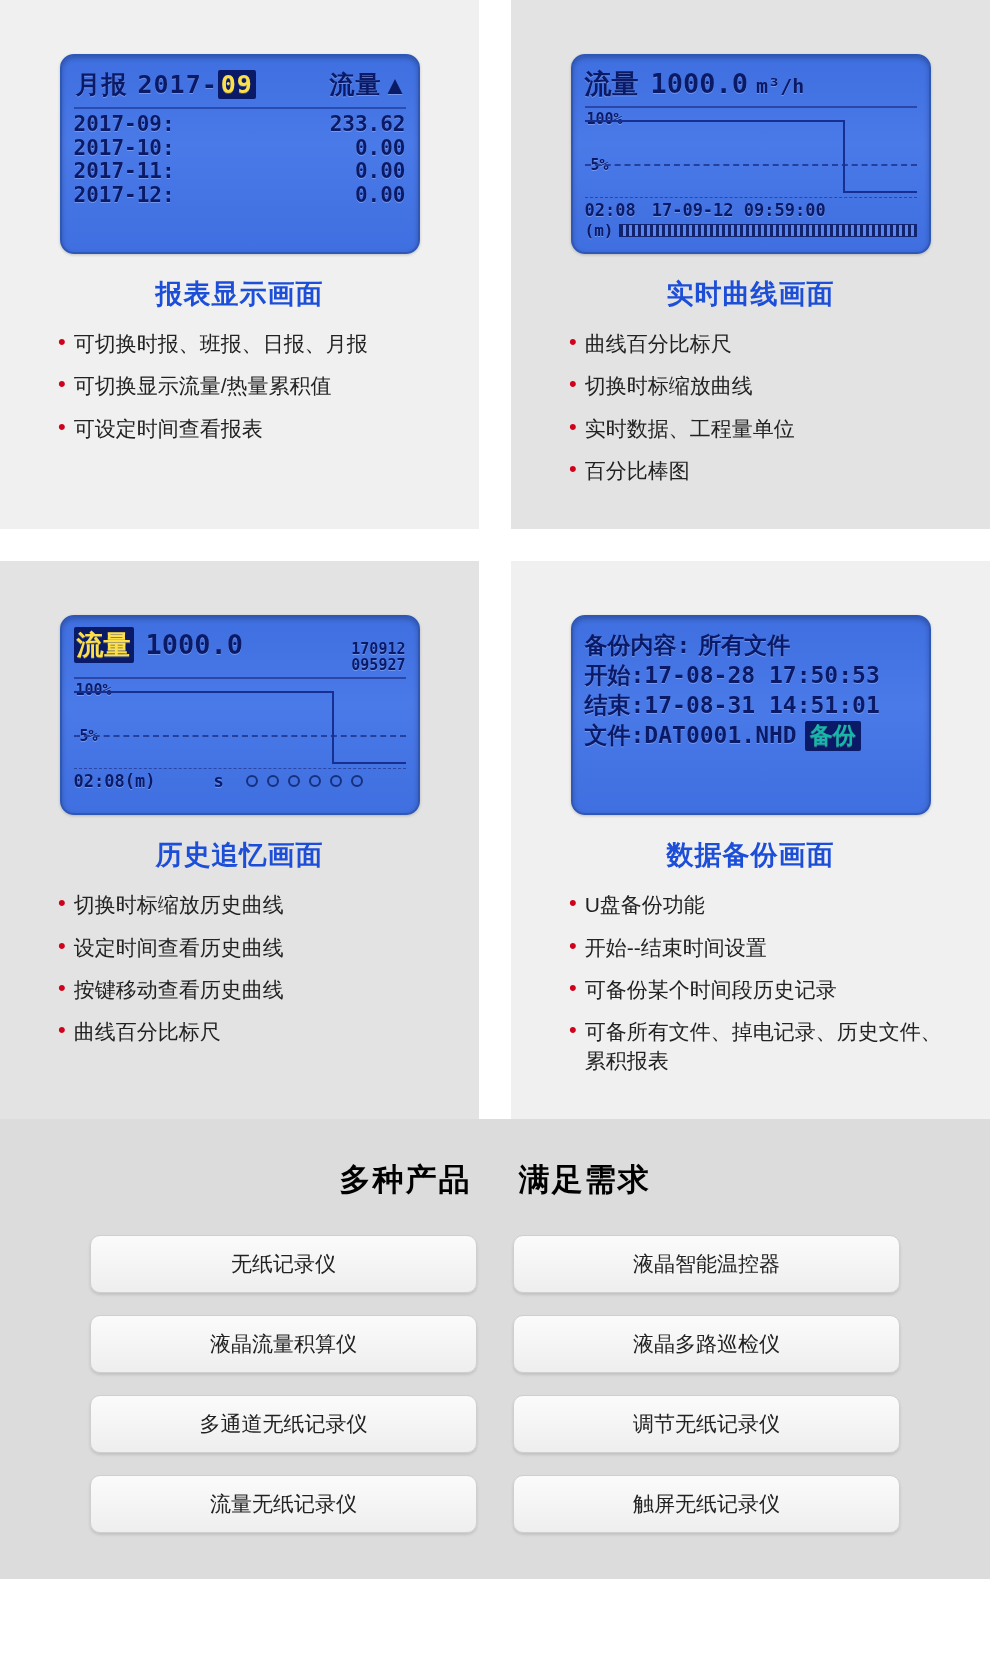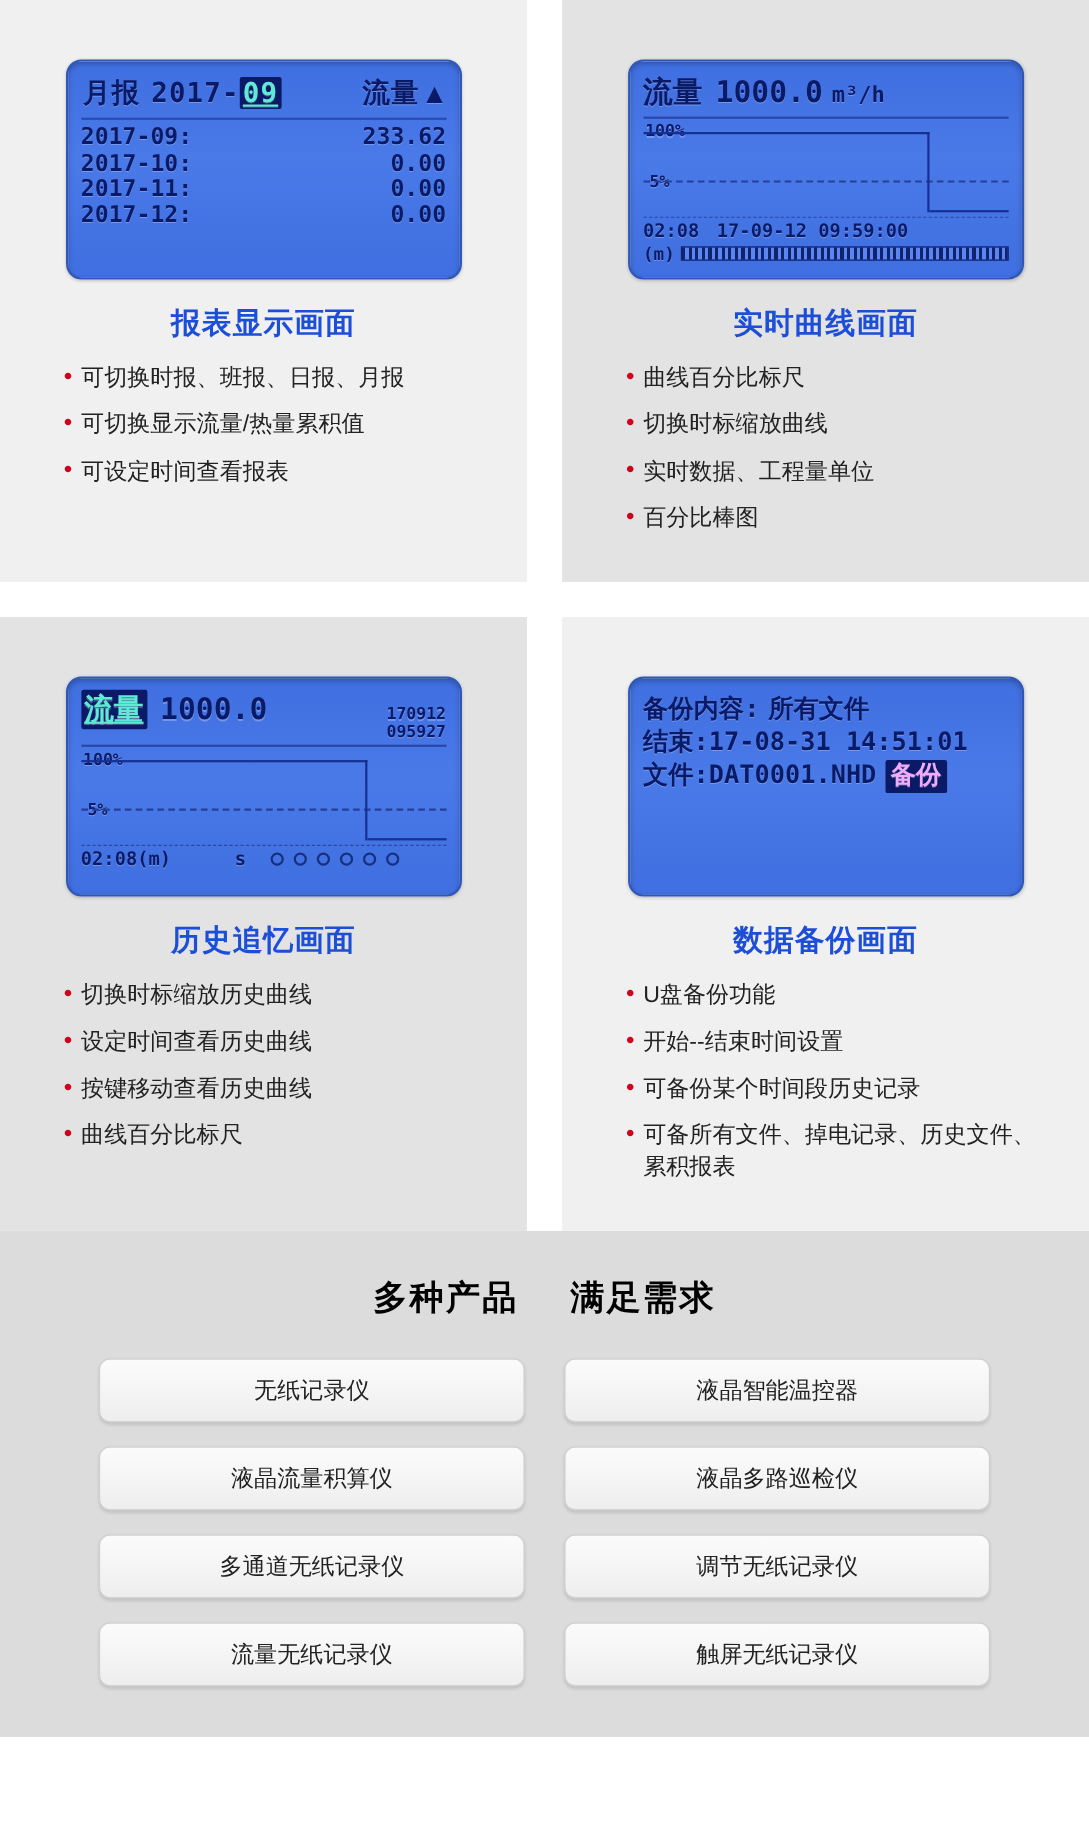--- a/index.html
+++ b/index.html
@@ -46,21 +46,21 @@
 
   
   .rpt-head {
     display: flex; align-items: center;
     font-size: 25px; font-weight: bold; letter-spacing: 1px;
     padding: 2px 2px 4px 2px;
   }
   .rpt-head .lbl { margin-right: 10px; }
   .rpt-head .yr { margin-right: 0px; }
   .hl {
-    background: #0a1a66; color: #5eead4; padding: 0 3px; border-radius: 2px; text-decoration: underline;
+    background: #0a1a66; color: #fde047; padding: 0 3px; border-radius: 2px;
   }
   .rpt-head .right { margin-left: auto; display:flex; align-items:center; gap:6px;}
   .rule { height: 2px; background: #17318f; opacity: .6; margin: 2px 0 4px 0;}
   .rpt-row {
     display: flex; justify-content: space-between;
     font-size: 21px; font-weight: bold; line-height: 1.12;
   }
 
   
   .cv-head { display:flex; align-items:baseline; font-size: 26px; font-weight: bold; }
@@ -85,21 +85,21 @@
     flex:1; height:13px; margin-left:6px; background:#2b4dc0;
     border:1px solid #12246f;
     background-image: repeating-linear-gradient(90deg,#10246e 0 3px, #5b85f0 3px 6px);
   }
   .dots { display:flex; gap:9px; margin-left:22px; }
   .dot { width:12px; height:12px; border:2px solid #16307f; border-radius:50%; }
 
   
   .bk-line { font-size: 23px; font-weight: bold; line-height: 1.30; display:flex; align-items:center;}
   .bk-btn {
-    background:#0a1a66; color:#f0abfc; padding:0 5px; margin-left:8px; border-radius:2px;
+    background:#0a1a66; color:#14b8a6; padding:0 5px; margin-left:8px; border-radius:2px;
   }
 
   
   .caption {
     text-align:center; font-size:27px; font-weight:bold; color:#1d4ed8;
     margin: 22px 0 18px 0; letter-spacing:1px;
   }
   .bullets { padding-left: 22px; }
   .bullet {
     display:flex; align-items:flex-start; font-size:21px; color:#222;
@@ -286,20 +286,24 @@
     </div>
 
     <div class="cell light">
       <div class="lcd-wrap">
         <div class="lcd" style="padding-top:14px">
           <div class="bk-line lcd-txt">
             <span>备份内容:</span>
             <span style="margin-left:8px">所有文件</span>
           </div>
           <div class="bk-line lcd-txt">
+            <span>开始:</span>
+            <span>17-08-28 17:50:53</span>
+          </div>
+          <div class="bk-line lcd-txt">
             <span>结束:</span>
             <span>17-08-31 14:51:01</span>
           </div>
           <div class="bk-line lcd-txt">
             <span>文件:</span>
             <span>DAT0001.NHD</span>
             <span class="bk-btn">备份</span>
           </div>
         </div>
       </div>

